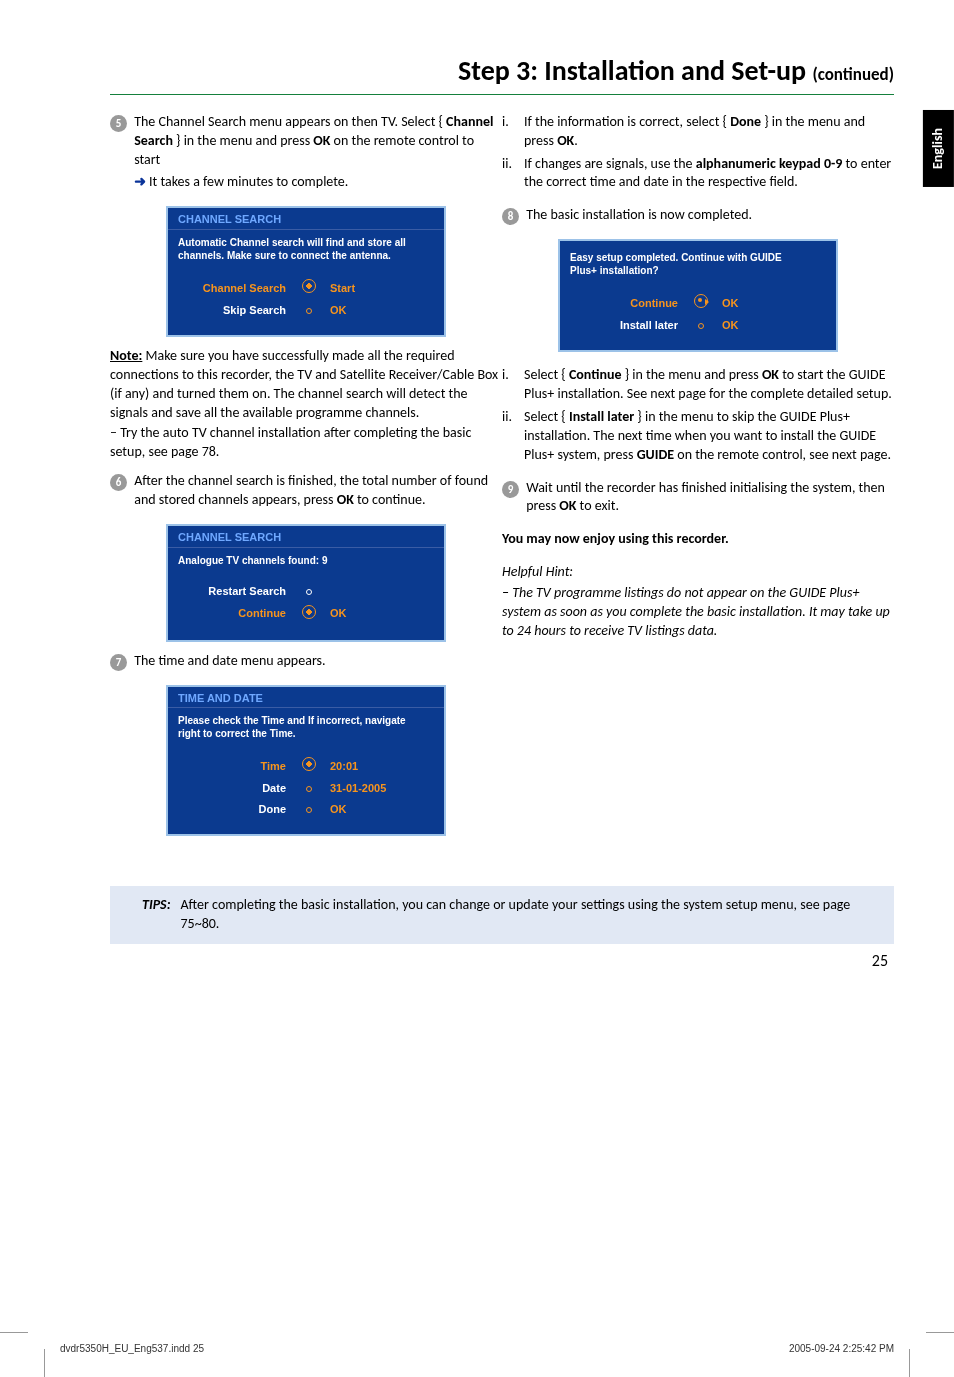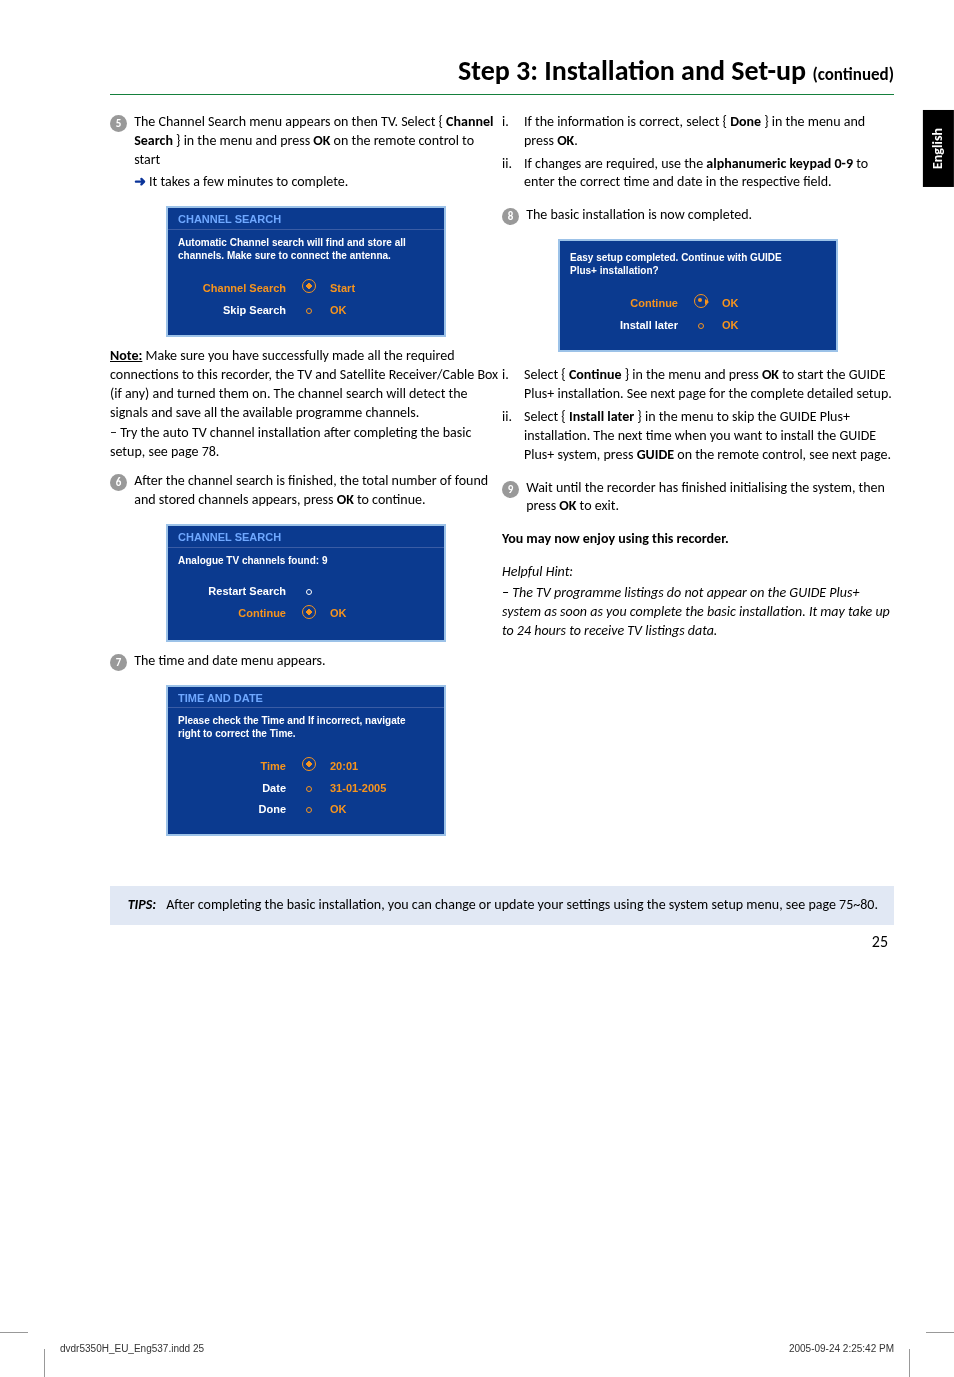--- a/index.html
+++ b/index.html
@@ -113,24 +113,23 @@
   .roman-list li { display: flex; margin-bottom: 4px; }
   .roman-list .rn { width: 22px; flex-shrink:0; }
   .roman-list .rb { flex:1; }
   p { margin-bottom: 10px; }
   .mt { margin-top: 14px; }
   b { font-weight: bold; }
   i { font-style: italic; margin-top: 12px; }
   .tips-box {
     background: #e1e8f4;
     margin-top: 40px;
-    padding: 10px 16px;
+    padding: 10px 32px;
     display: flex;
     gap: 10px;
-    justify-content: flex-end;
   }
   .tips-box .tlabel { font-style: italic; font-weight: bold; }
   .page-num { text-align: right; font-size: 16px; margin-top: 6px; padding-right: 6px; }
   .footer-line {
     position:absolute; bottom:22px; left:60px; right:60px;
     display:flex; justify-content:space-between; font-size:10px; color:#333;
     font-family: Arial, sans-serif;
   }
   .crop-b1 { position:absolute; bottom:0; left:44px; width:0; height:28px; border-left:1px solid #999;}
   .crop-b2 { position:absolute; bottom:0; right:44px; width:0; height:28px; border-left:1px solid #999;}
@@ -240,21 +239,21 @@
 
     <div class="col">
 
       <ul class="roman-list">
         <li>
           <span class="rn">i.</span>
           <span class="rb"><span>If the information is correct, select { </span><b>Done</b><span> } in the menu and press </span><b>OK</b><span>.</span></span>
         </li>
         <li>
           <span class="rn">ii.</span>
-          <span class="rb"><span>If changes are required, use the </span><b>alphanumeric keypad 0-9</b><span> to enter the correct time and date in the respective field.</span></span>
+          <span class="rb"><span>If changes are signals, use the </span><b>alphanumeric keypad 0-9</b><span> to enter the correct time and date in the respective field.</span></span>
         </li>
       </ul>
 
       <div class="step mt">
         <span class="step-num">8</span>
         <span class="step-body">The basic installation is now completed.</span>
       </div>
 
       <div class="bluebox">
         <div class="bluebox-sub" style="padding-top:10px;">Easy setup completed.  Continue with GUIDE Plus+ installation?</div>

